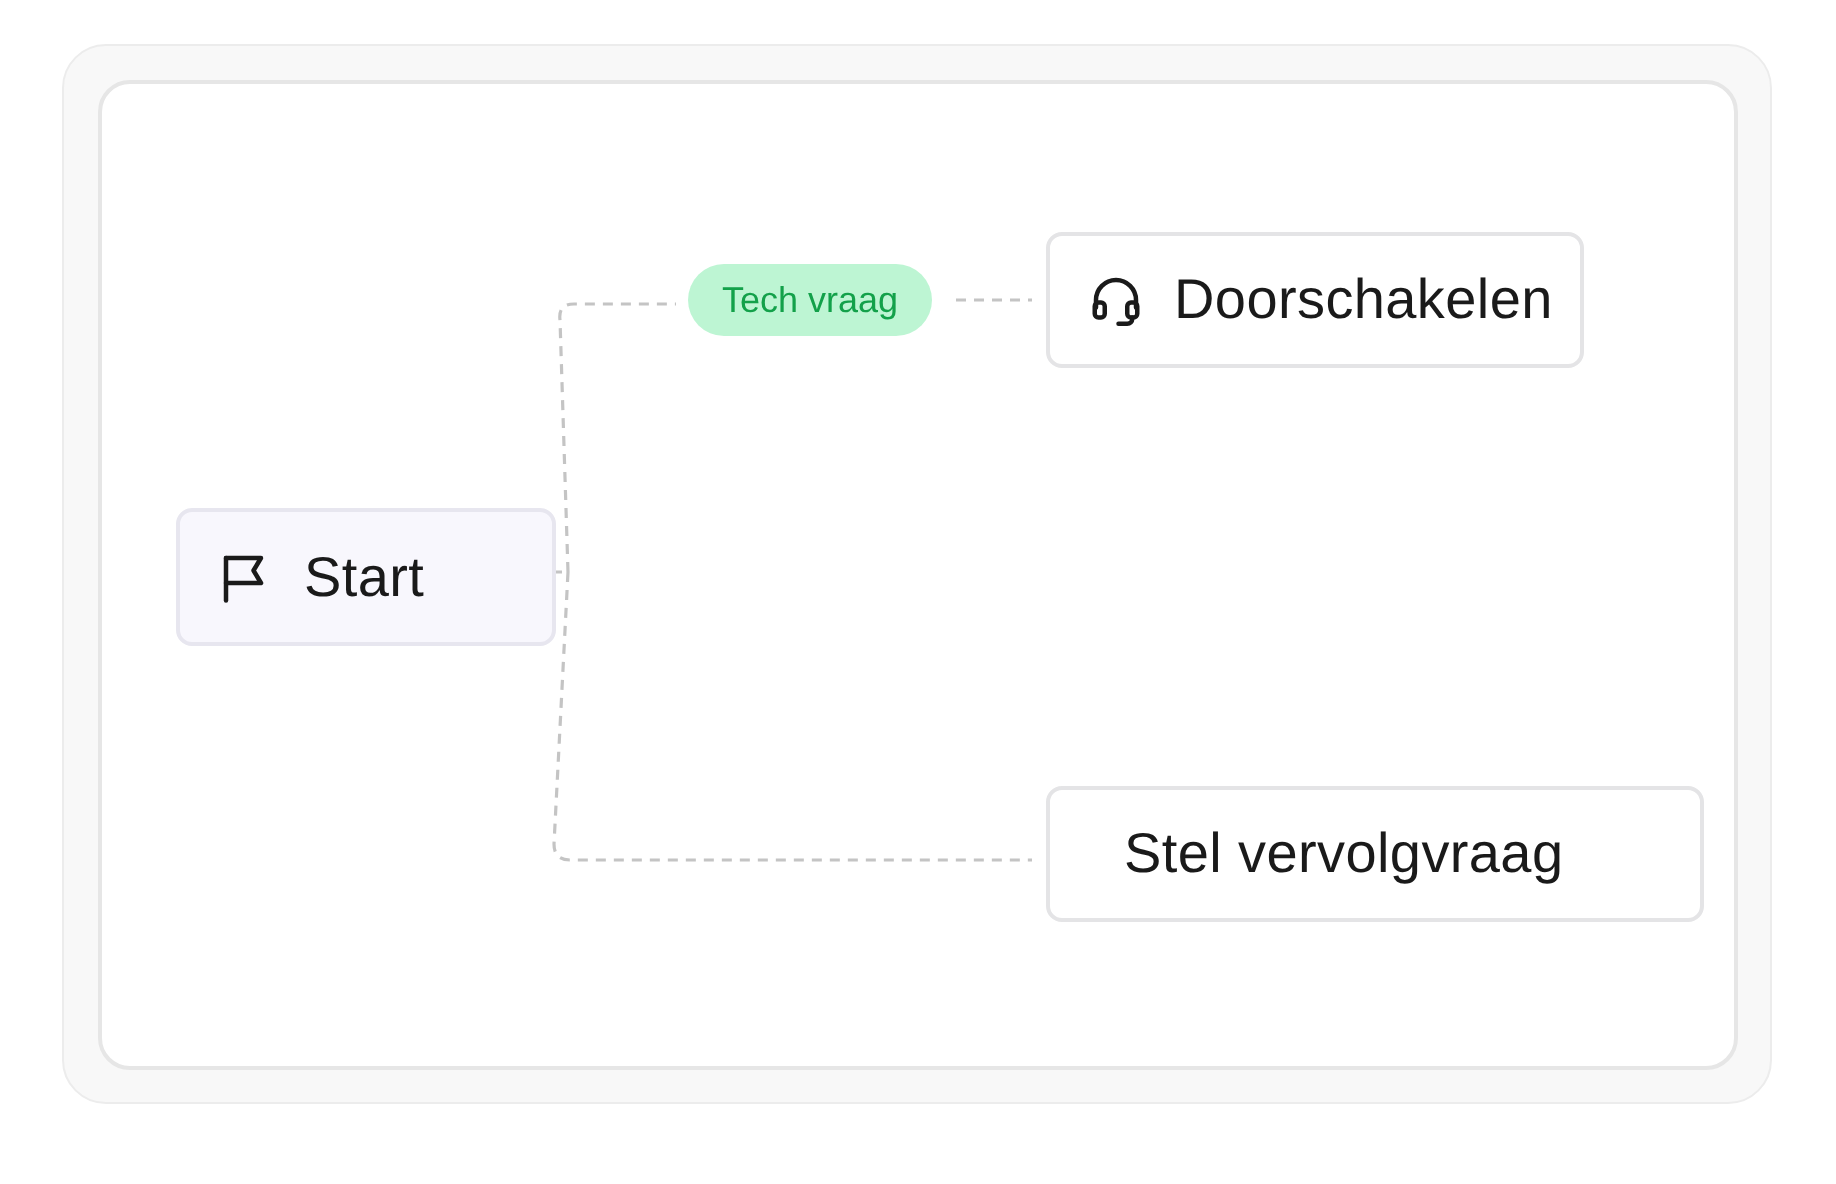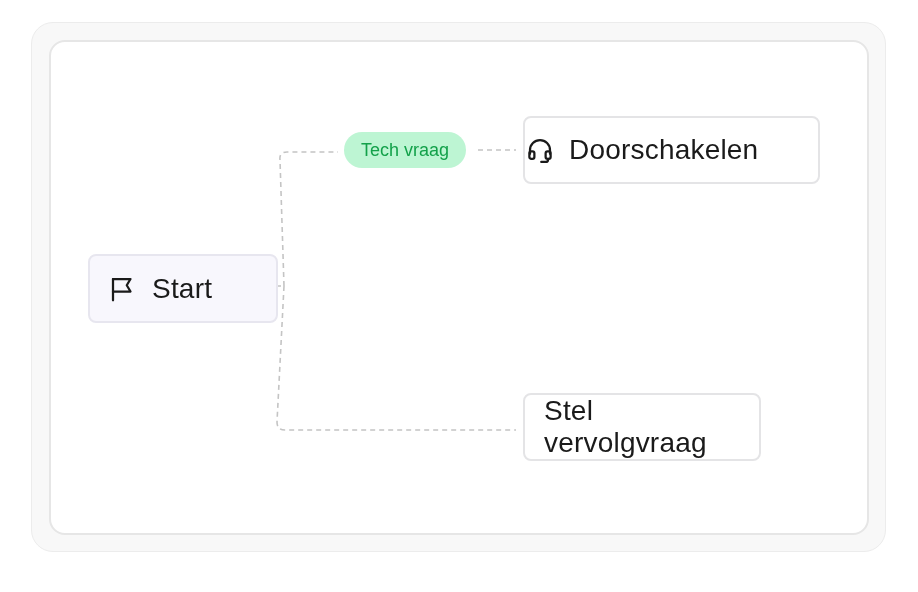--- a/index.html
+++ b/index.html
@@ -17,22 +17,22 @@
       border: 2px solid #e6e6e6; border-radius: 16px; background: #ffffff;
       box-sizing: border-box;
     }
     svg.connectors { position: absolute; left: 0; top: 0; width: 918px; height: 592px; pointer-events: none; }
     .node {
       position: absolute; box-sizing: border-box; border: 2px solid #e4e4e6; border-radius: 8px;
       background: #ffffff; display: flex; align-items: center; color: #1a1a1a;
       font-size: 28px; letter-spacing: 0.2px;
     }
     .node-start { left: 88px; top: 254px; width: 190px; height: 69px; background: #f8f7fd; border-color: #e7e6ef; padding-left: 18px; }
-    .node-transfer { left: 523px; top: 116px; width: 297px; height: 68px; }
-    .node-followup { left: 523px; top: 393px; width: 238px; height: 68px; padding-left: 19px; }
+    .node-transfer { left: 523px; top: 116px; width: 269px; height: 68px; padding-left: 18px; }
+    .node-followup { left: 523px; top: 393px; width: 329px; height: 68px; padding-left: 37px; }
     .node .icon { width: 30px; height: 30px; margin-right: 14px; display: inline-flex; }
     .badge {
       position: absolute; left: 344px; top: 132px; width: 122px; height: 36px; border-radius: 18px;
       background: #bdf5d3; color: #13a14a; font-size: 18px; display: flex; align-items: center; justify-content: center; text-align: right;
     }
   </style>
 </head>
 <body>
 
 <div class="outer-frame"></div>

